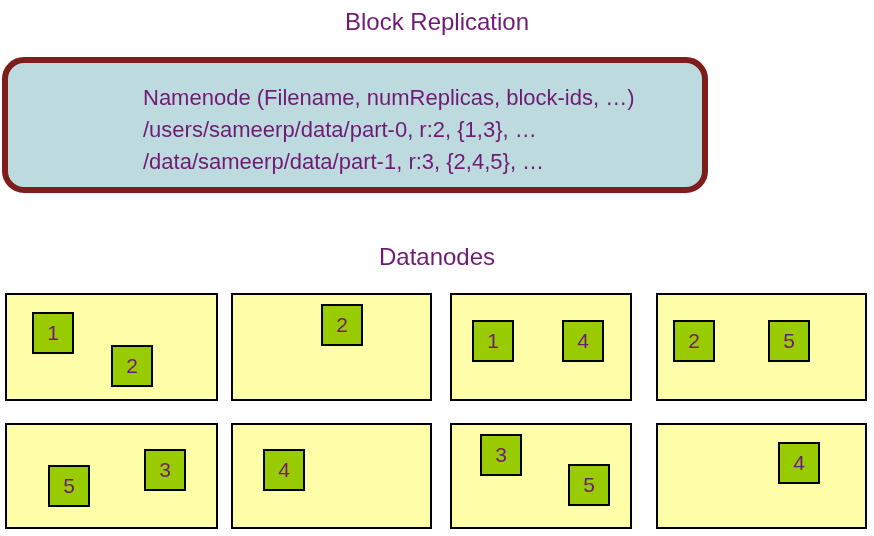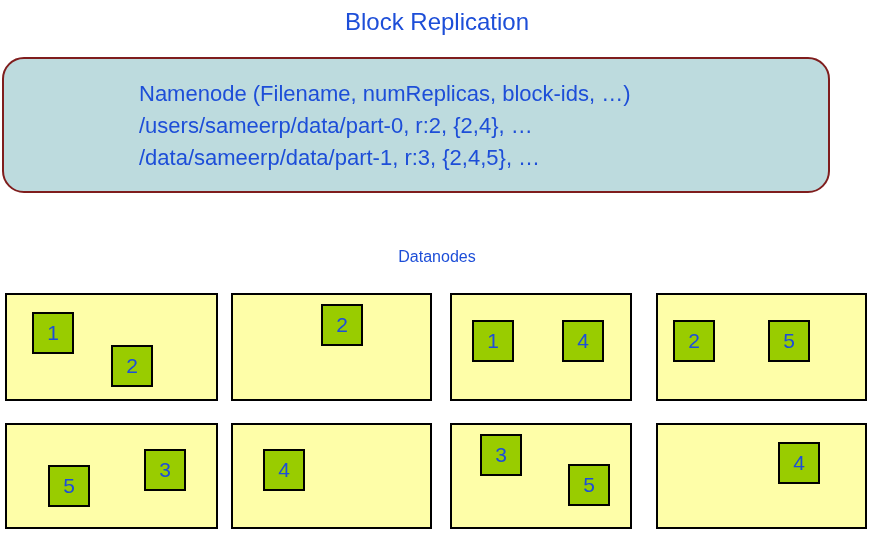--- a/index.html
+++ b/index.html
@@ -2,53 +2,53 @@
 <html><head>
 <meta charset="utf-8">
 <style>
   html, body { margin: 0; padding: 0; background: #ffffff; }
   .canvas {
     position: relative;
     width: 874px;
     height: 536px;
     background: #ffffff;
     font-family: "Liberation Sans", sans-serif;
-    color: #1d4ed8;
+    color: #701a75;
     overflow: hidden;
   }
   .title {
     position: absolute;
     top: 8px; left: 0;
     width: 100%;
     text-align: center;
     font-size: 24px;
     line-height: 28px;
   }
   .namenode {
     position: absolute;
     left: 2px; top: 57px;
-    width: 828px; height: 136px;
+    width: 706px; height: 136px;
     background: #BDDBDE;
-    border: 2px solid #7f1d1d;
+    border: 6px solid #7f1d1d;
     border-radius: 22px;
     box-sizing: border-box;
   }
   .nn-text {
     position: absolute;
     left: 135px; top: 19px;
     font-size: 22px;
     line-height: 32px;
     white-space: nowrap;
   }
   .subtitle {
     position: absolute;
     top: 243px; left: 0;
     width: 100%;
     text-align: center;
-    font-size: 16px;
+    font-size: 24px;
     line-height: 28px;
   }
   .dn {
     position: absolute;
     background: #FEFEA8;
     border: 2px solid #000000;
     box-sizing: border-box;
   }
   .dn0 { left: 5px;   top: 293px; width: 213px; height: 108px; }
   .dn1 { left: 231px; top: 293px; width: 201px; height: 108px; }
@@ -87,21 +87,21 @@
 </head>
 <body>
 
 <div class="canvas">
 
   <div class="title">Block Replication</div>
 
   <div class="namenode">
     <div class="nn-text">
       <div>Namenode (Filename, numReplicas, block-ids, …)</div>
-      <div>/users/sameerp/data/part-0, r:2, {2,4}, …</div>
+      <div>/users/sameerp/data/part-0, r:2, {1,3}, …</div>
       <div>/data/sameerp/data/part-1, r:3, {2,4,5}, …</div>
     </div>
   </div>
 
   <div class="subtitle">Datanodes</div>
 
   <div class="dn dn0">
     <div class="blk p00">1</div>
     <div class="blk p01">2</div>
   </div>

